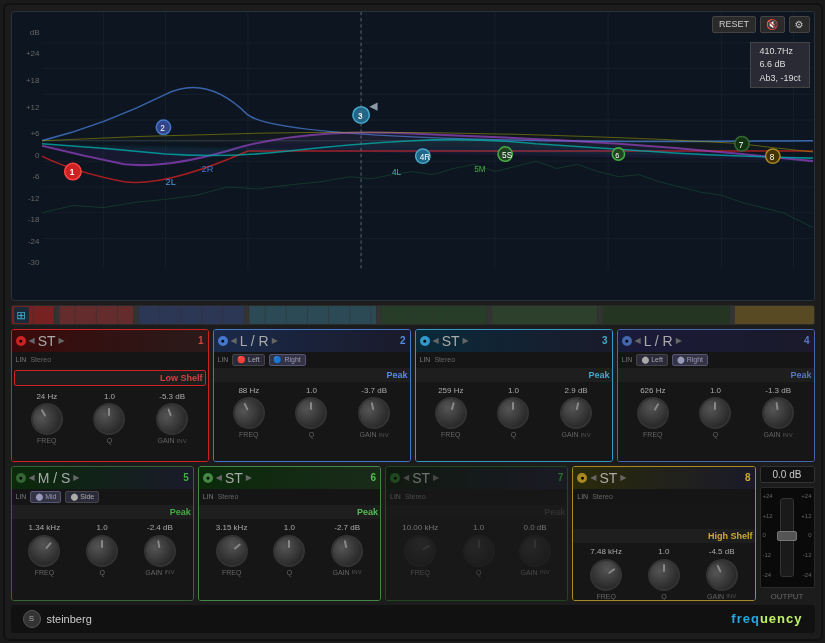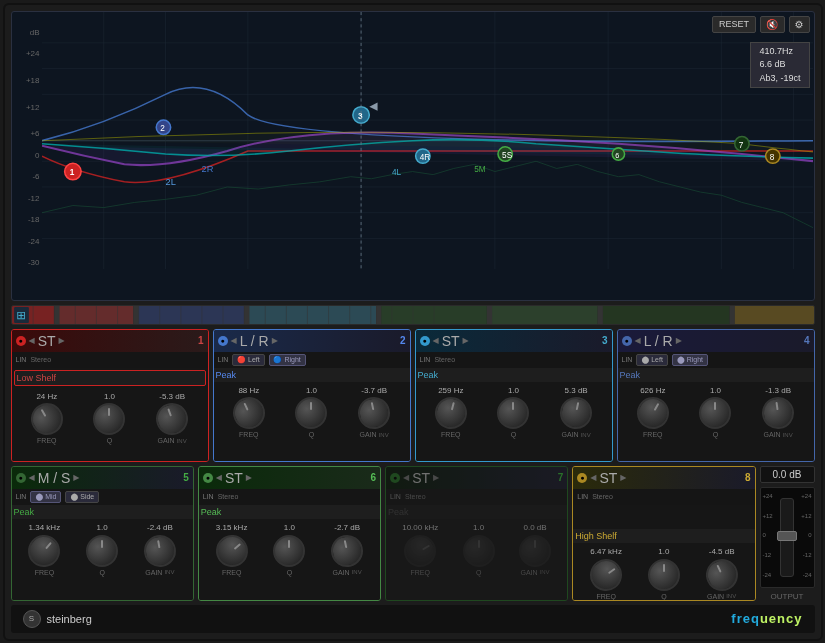--- a/index.html
+++ b/index.html
@@ -235,24 +235,24 @@
       height: 16px;
       background: #151515;
       font-size: 7px;
       color: #666;
       gap: 4px;
     }
     .lin-label { color: #777; }
 
     .band-type-bar {
       background: #1e1e1e;
-      text-align: left;
+      text-align: right;
       padding: 2px;
       font-size: 9px;
-      font-weight: normal;
+      font-weight: bold;
     }
     .ch1 .band-type-bar { color: #cc4444; border: 1px solid #cc2222; margin: 2px; border-radius: 2px; }
     .ch2 .band-type-bar { color: #5588ee; }
     .ch3 .band-type-bar { color: #44aacc; }
     .ch4 .band-type-bar { color: #5577bb; }
     .ch5 .band-type-bar { color: #44aa44; }
     .ch6 .band-type-bar { color: #55bb55; }
     .ch7 .band-type-bar { color: #aaa; opacity: 0.5; }
     .ch8 .band-type-bar { color: #ccaa33; margin-top: 24px; }
 
@@ -633,21 +633,21 @@
             <div class="knob-val">259 Hz</div>
             <div class="knob" style="transform:rotate(15deg)"></div>
             <div class="knob-label">FREQ</div>
           </div>
           <div class="knob-group">
             <div class="knob-val">1.0</div>
             <div class="knob"></div>
             <div class="knob-label">Q</div>
           </div>
           <div class="knob-group">
-            <div class="knob-val">5.3 dB</div>
+            <div class="knob-val">2.9 dB</div>
             <div class="knob" style="transform:rotate(12deg)"></div>
             <div style="display:flex;gap:2px;align-items:center">
               <div class="knob-label">GAIN</div>
               <div class="inv-label">INV</div>
             </div>
           </div>
         </div>
       </div>
     </div>
 
@@ -814,21 +814,21 @@
         <span class="ch-num">8</span>
       </div>
       <div class="ch-subheader">
         <span class="lin-label">LIN</span>
         <span>Stereo</span>
       </div>
       <div class="ch-body">
         <div class="band-type-bar" style="color:#ccaa33">High Shelf</div>
         <div class="knob-row">
           <div class="knob-group">
-            <div class="knob-val">6.47 kHz</div>
+            <div class="knob-val">7.48 kHz</div>
             <div class="knob" style="transform:rotate(55deg)"></div>
             <div class="knob-label">FREQ</div>
           </div>
           <div class="knob-group">
             <div class="knob-val">1.0</div>
             <div class="knob"></div>
             <div class="knob-label">Q</div>
           </div>
           <div class="knob-group">
             <div class="knob-val">-4.5 dB</div>

